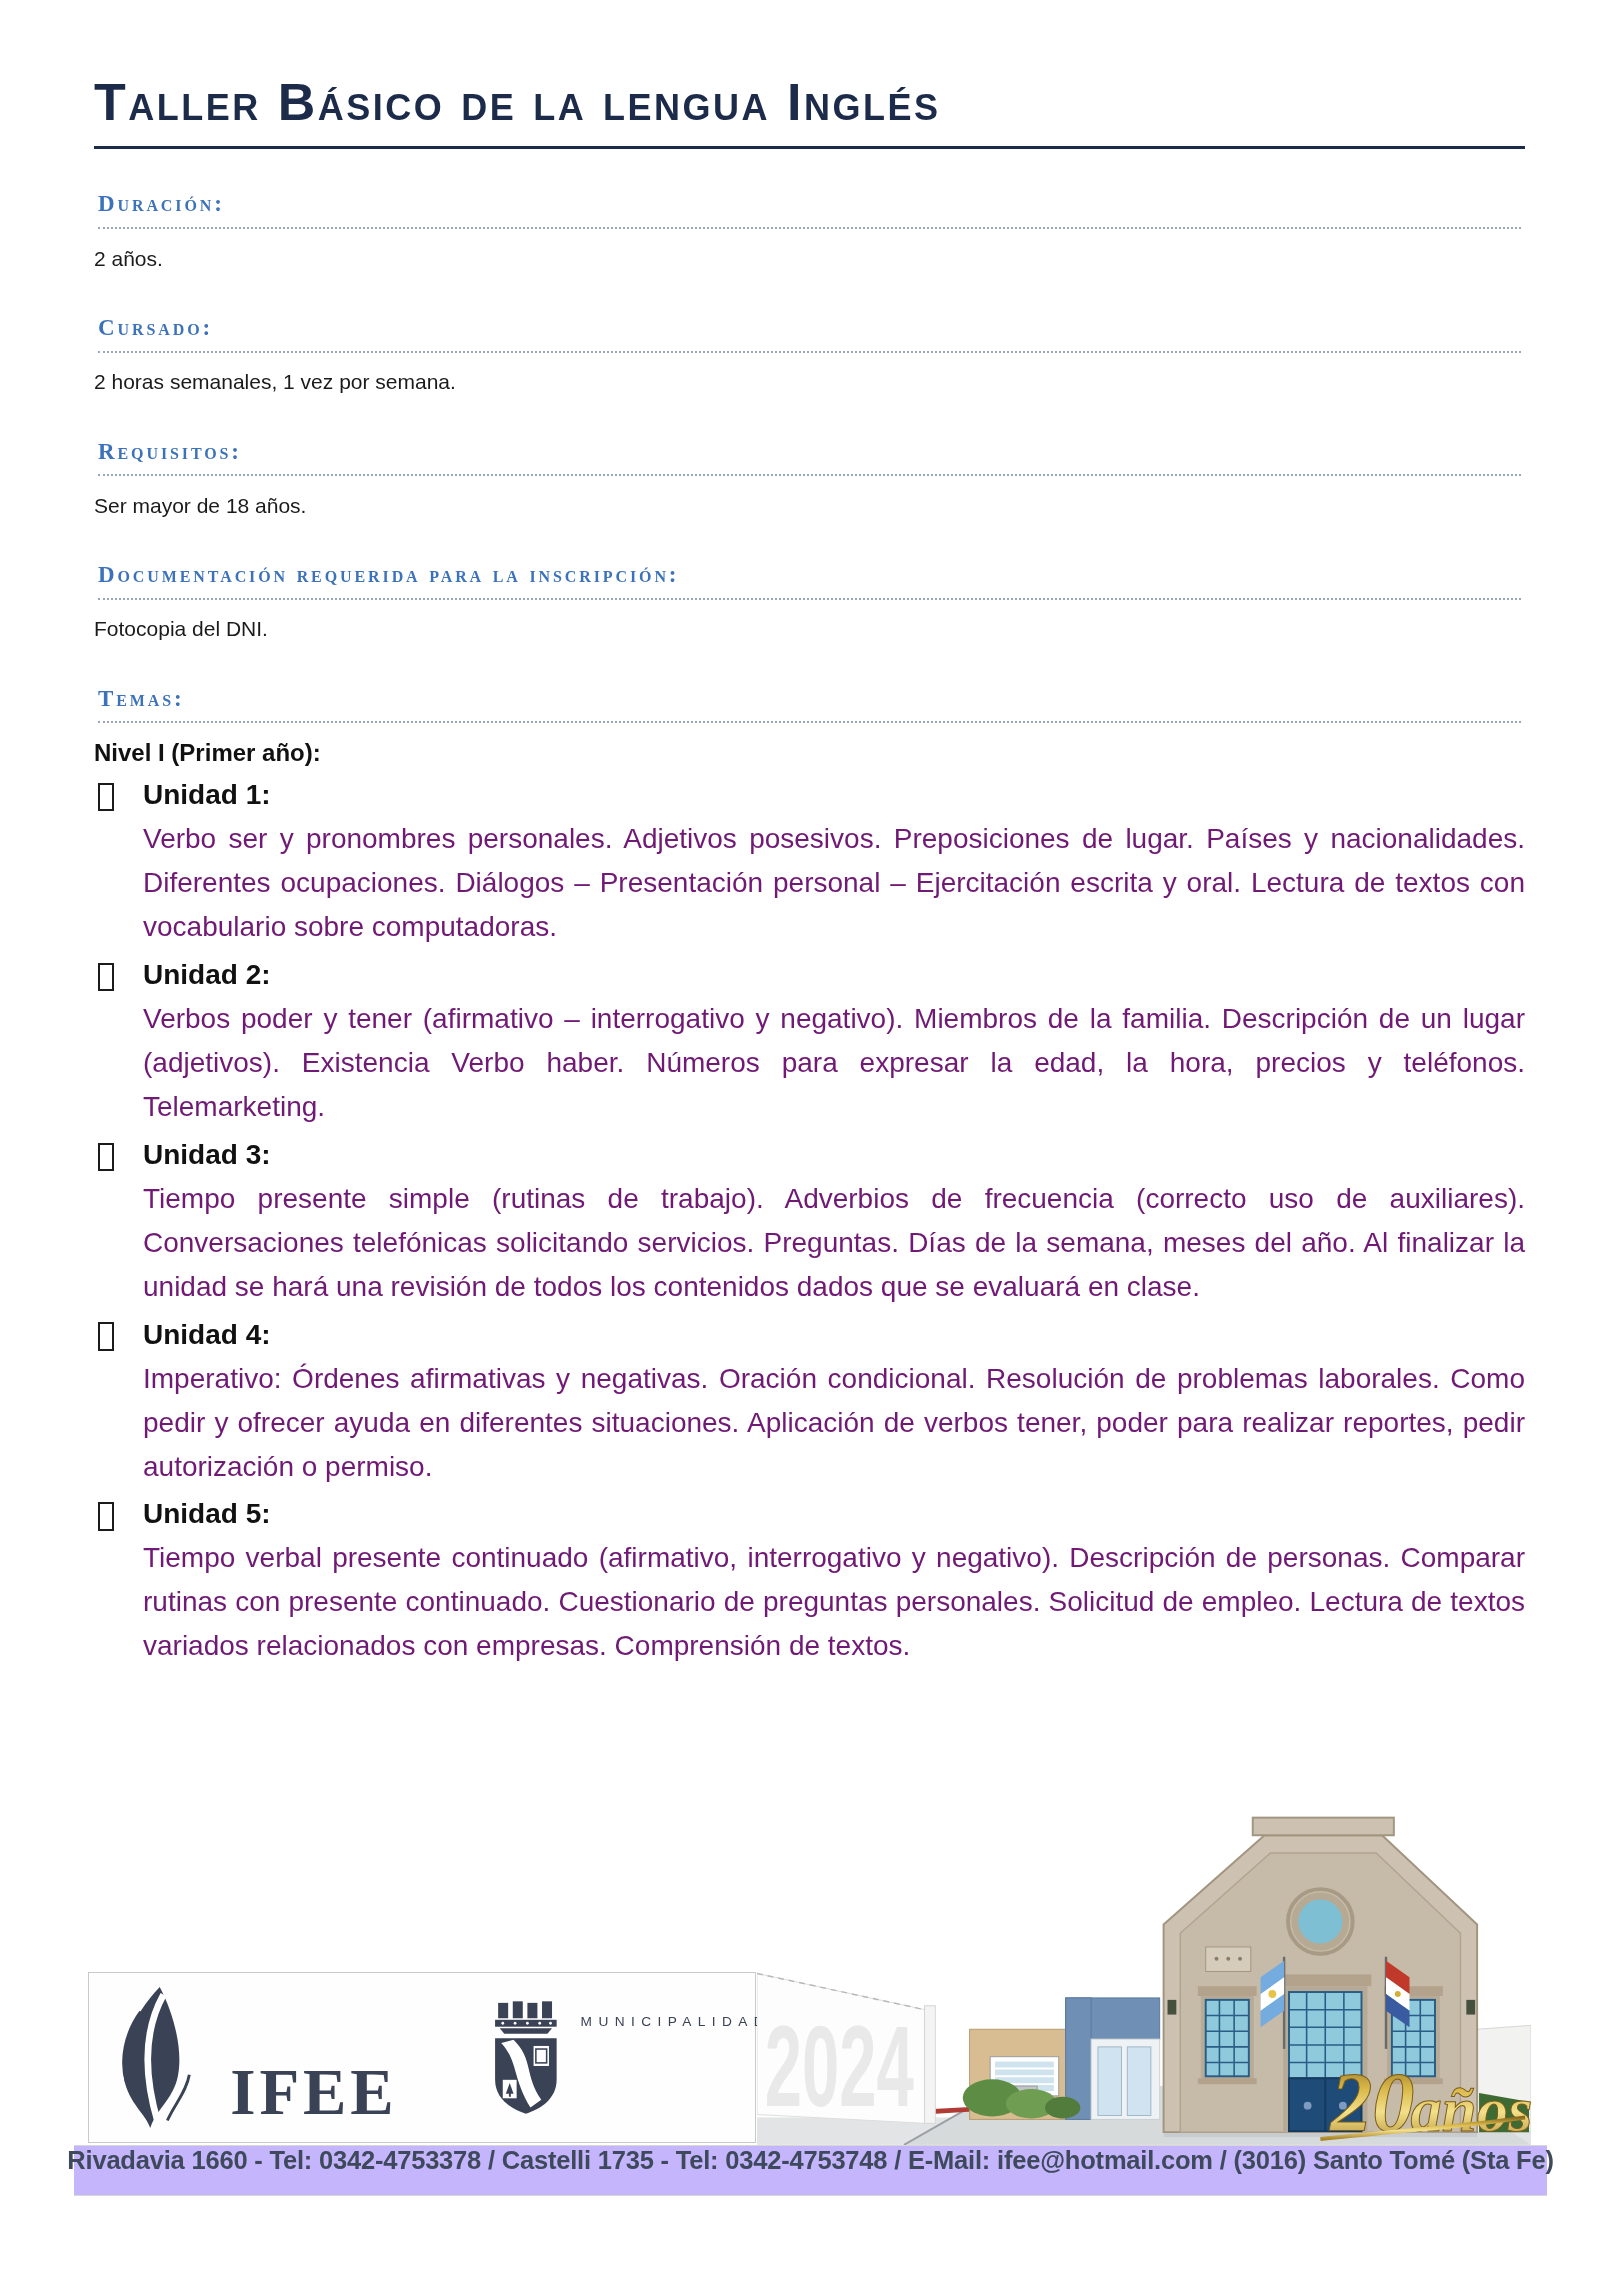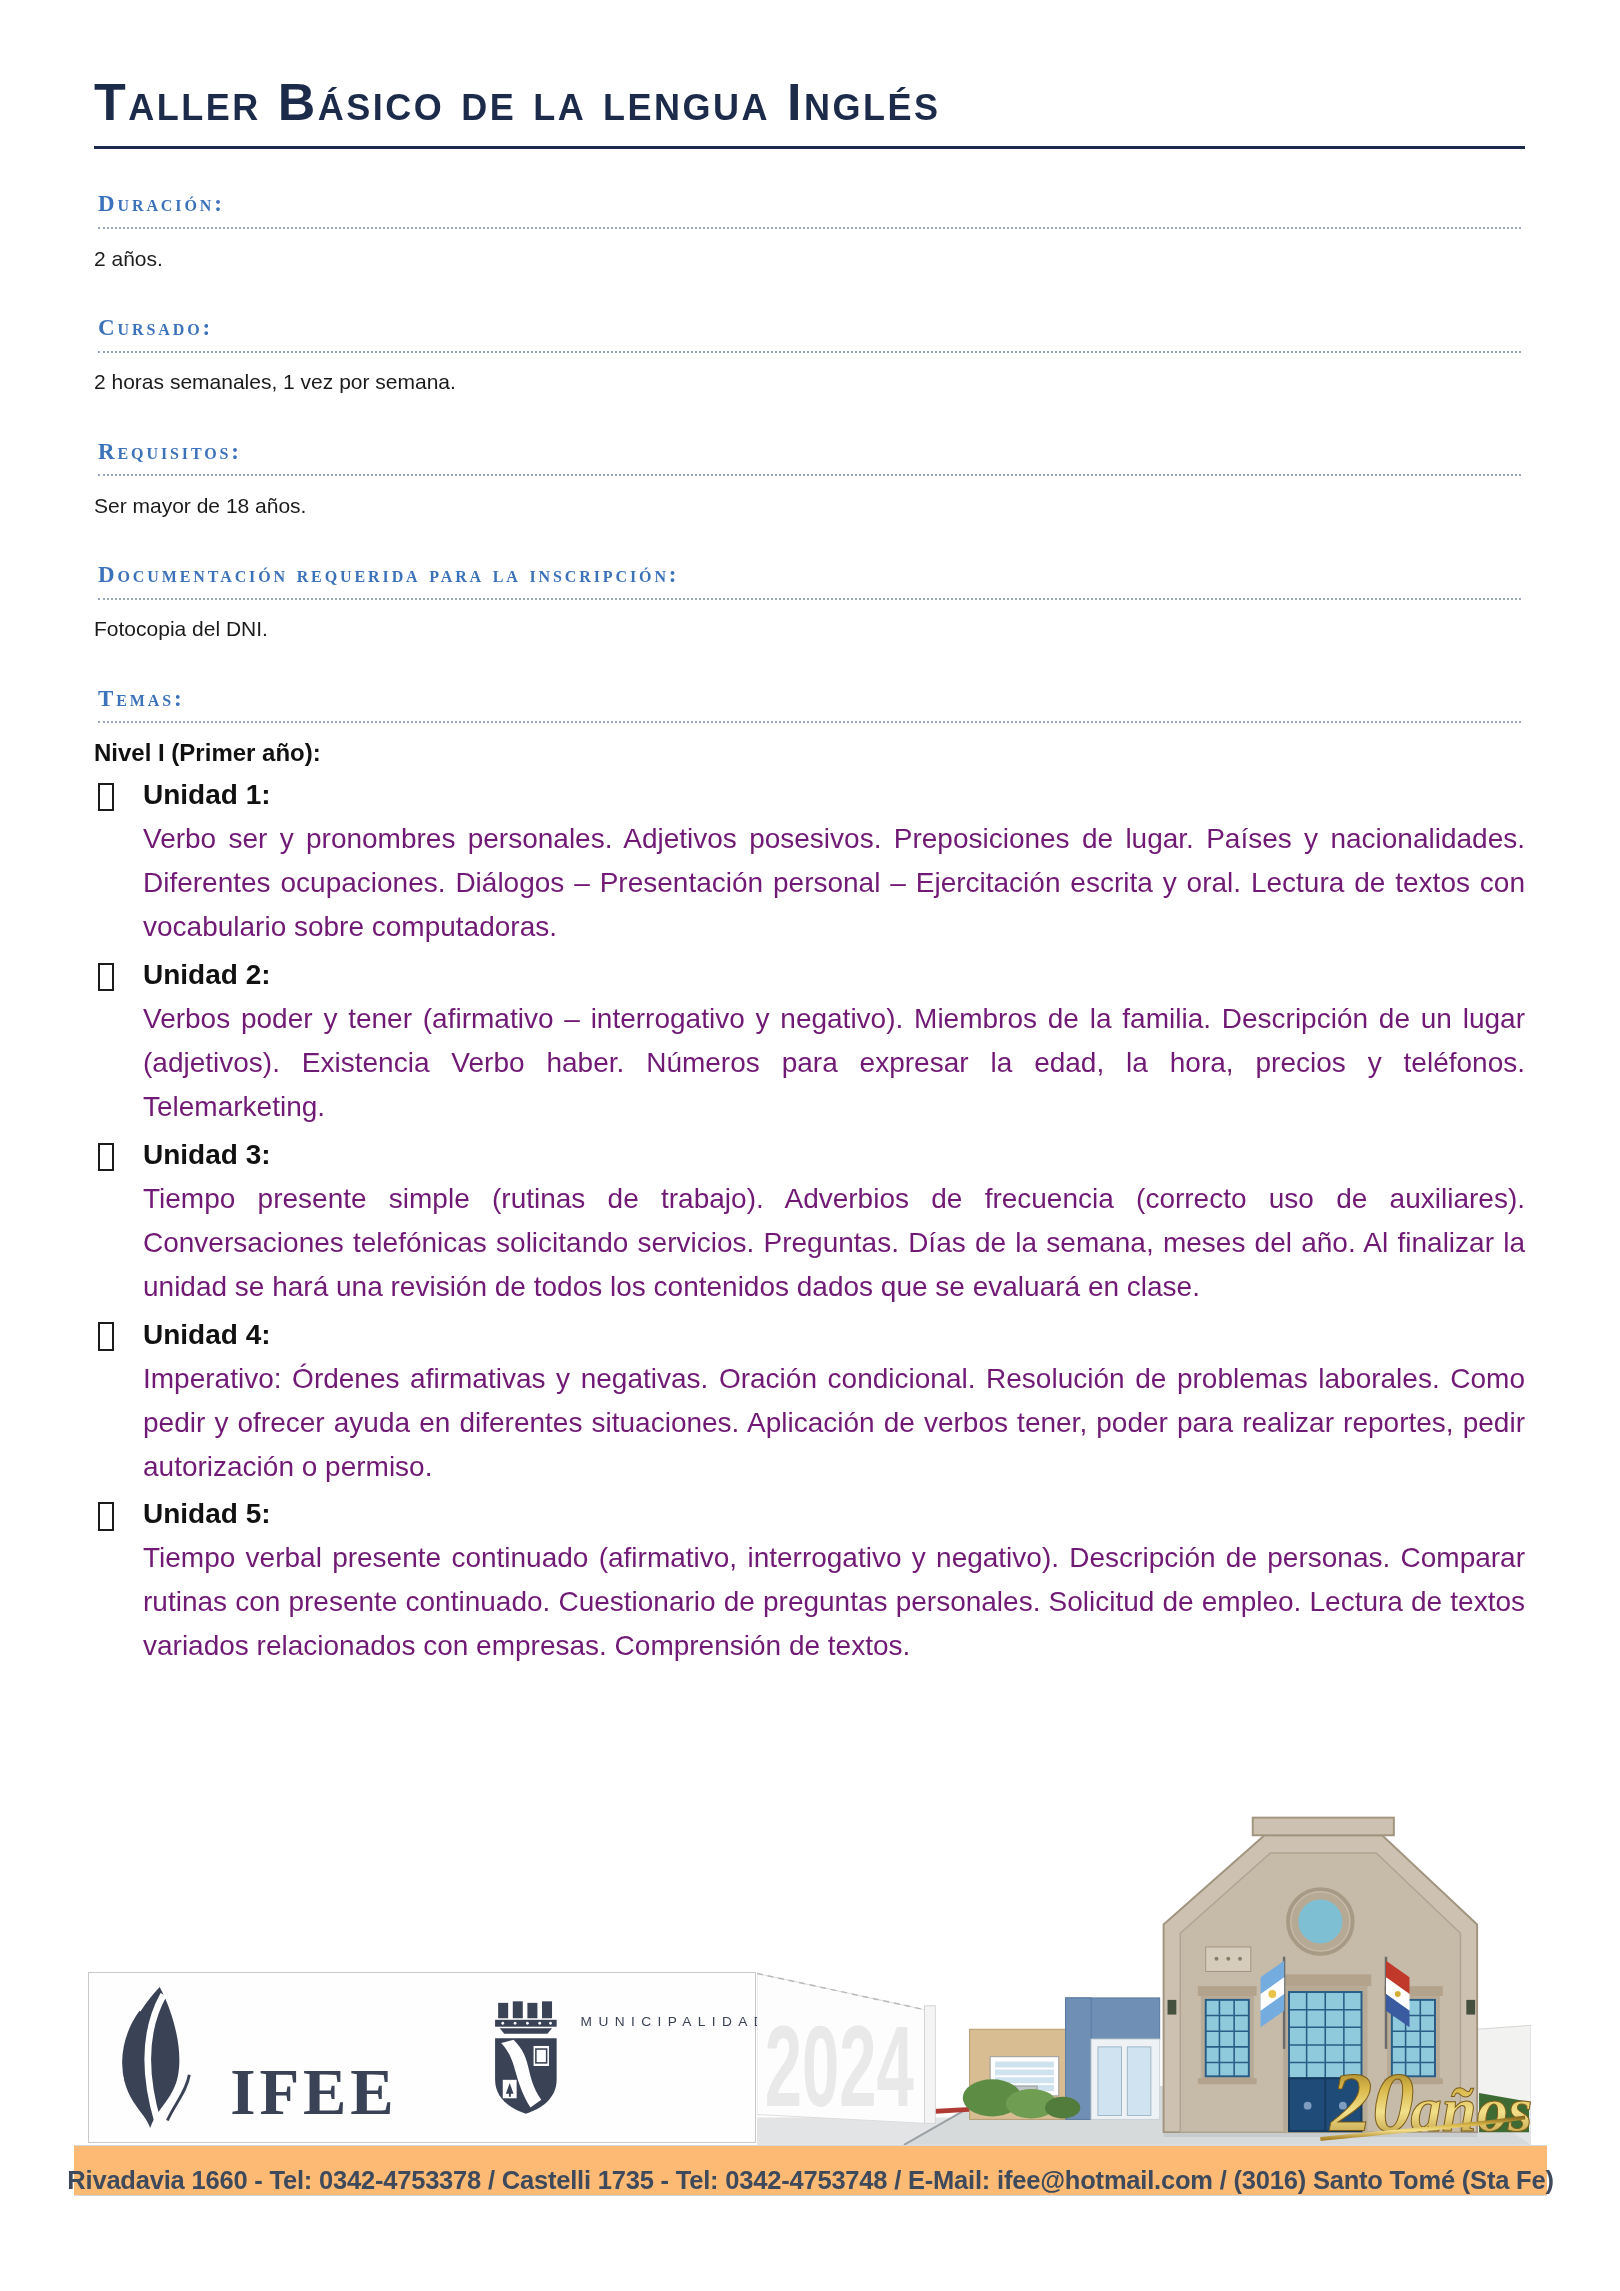--- a/index.html
+++ b/index.html
@@ -46,22 +46,22 @@
   .muni-group{display:flex;align-items:center;margin-left:94px;}
   .muni-textblock{margin-left:13.7px;display:flex;text-align:right;}
   .muni-label{font-size:13.7px;letter-spacing:6.4px;color:#3a4256;font-weight:500;}
   .muni-name{font-size:36px;font-weight:bold;color:#3a4256;margin-top:2.9px;letter-spacing:0.5px;}
 
   .scene{position:absolute;left:757px;top:1794px;width:774px;height:351px;}
 
   .contact-bar{
     position:absolute;left:74px;top:2145px;width:1473px;height:51px;
     border-top:1px solid #d8d8d8;border-bottom:1px solid #d8d8d8;
-    background:#fdba74;box-sizing:border-box;
-    display:flex;align-items:flex-end;justify-content:center;
+    background:#c4b5fd;box-sizing:border-box;
+    display:flex;align-items:flex-start;justify-content:center;
   }
   .contact-text{
     font-size:25.5px;font-weight:bold;color:#3e4a5c;letter-spacing:-0.2px;white-space:nowrap;
   }
 </style>
 </head>
 <body>
 
 <div class="page">
   <div class="content">

